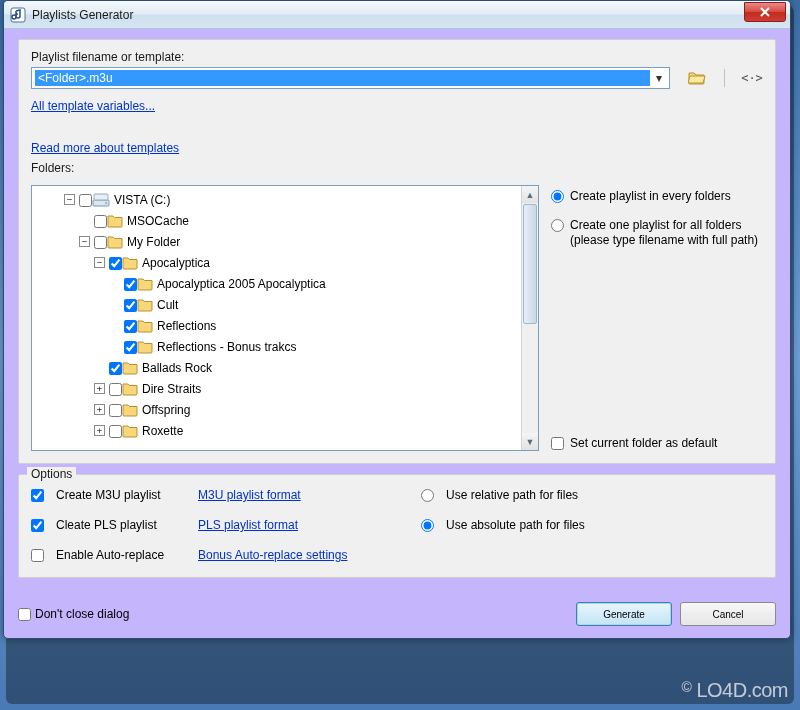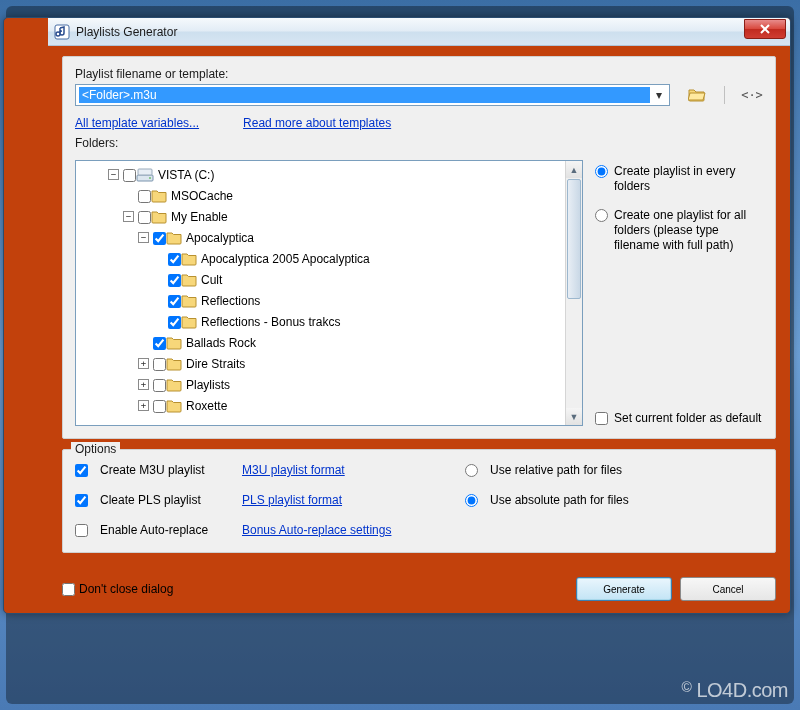--- a/index.html
+++ b/index.html
@@ -15,28 +15,27 @@
   }
   .outer-shadow {
     position: absolute;
     left: 6px; top: 6px;
     width: 788px; height: 698px;
     background: rgba(0,0,0,0.35);
     border-radius: 6px;
   }
   .window {
     position: absolute;
-    left: 3px; top: 17px;
+    left: 3px; top: 0;
     width: 788px;
-    background: #c2410c;
+    background: #c4b5fd;
     border: 1px solid #2a4d70;
     border-radius: 5px;
     overflow: hidden;
     box-shadow: 0 0 8px rgba(0,0,0,0.4);
-    padding-left: 44px;
   }
   .titlebar {
     height: 28px;
     background: linear-gradient(to bottom, #f5f9fc 0%, #e2ecf5 48%, #cddfee 52%, #d7e6f3 100%);
     border-bottom: 1px solid #b0c4d8;
     display: flex;
     align-items: center;
     padding: 0 2px 0 6px;
     position: relative;
   }
@@ -99,21 +98,22 @@
     width: 1px; height: 18px; background: #c0c0c0;
   }
   .link {
     color: #0033cc;
     text-decoration: underline;
     cursor: pointer;
   }
   .links-row {
     margin-top: 10px;
     display: flex;
-    gap: 44px;
+    gap: 28px;
+    flex-direction: column;
   }
   .folders-block {
     display: flex;
     gap: 12px;
     margin-top: 10px;
     align-items: stretch;
   }
   .tree {
     width: 508px; height: 266px;
     border: 1px solid #7a9ebd;
@@ -317,21 +317,21 @@
 
             <div class="tree-row">
               <span class="tree-space"></span>
                 <span class="tree-space"></span>
                 <span class="tree-space"></span>
               <span class="expander">−</span>
               <input type="checkbox" class="cb" style="">
               <span class="folder-icon"><svg width="16" height="14" viewBox="0 0 16 14">
                     <path d="M1 2 h5 l1.5 1.5 h7.5 v8.5 a1 1 0 0 1 -1 1 h-12 a1 1 0 0 1 -1 -1 z" fill="#f7d77a" stroke="#b89130"></path>
                   </svg></span>
-              <span>My Enable</span>
+              <span>My Folder</span>
             </div>
 
             <div class="tree-row">
               <span class="tree-space"></span>
                 <span class="tree-space"></span>
                 <span class="tree-space"></span>
                 <span class="tree-space"></span>
               <span class="expander">−</span>
               <input type="checkbox" class="cb" checked="" style="">
               <span class="folder-icon"><svg width="16" height="14" viewBox="0 0 16 14">
@@ -422,21 +422,21 @@
             <div class="tree-row">
               <span class="tree-space"></span>
                 <span class="tree-space"></span>
                 <span class="tree-space"></span>
                 <span class="tree-space"></span>
               <span class="expander">+</span>
               <input type="checkbox" class="cb" style="">
               <span class="folder-icon"><svg width="16" height="14" viewBox="0 0 16 14">
                     <path d="M1 2 h5 l1.5 1.5 h7.5 v8.5 a1 1 0 0 1 -1 1 h-12 a1 1 0 0 1 -1 -1 z" fill="#f7d77a" stroke="#b89130"></path>
                   </svg></span>
-              <span>Playlists</span>
+              <span>Offspring</span>
             </div>
 
             <div class="tree-row">
               <span class="tree-space"></span>
                 <span class="tree-space"></span>
                 <span class="tree-space"></span>
                 <span class="tree-space"></span>
               <span class="expander">+</span>
               <input type="checkbox" class="cb" style="">
               <span class="folder-icon"><svg width="16" height="14" viewBox="0 0 16 14">

